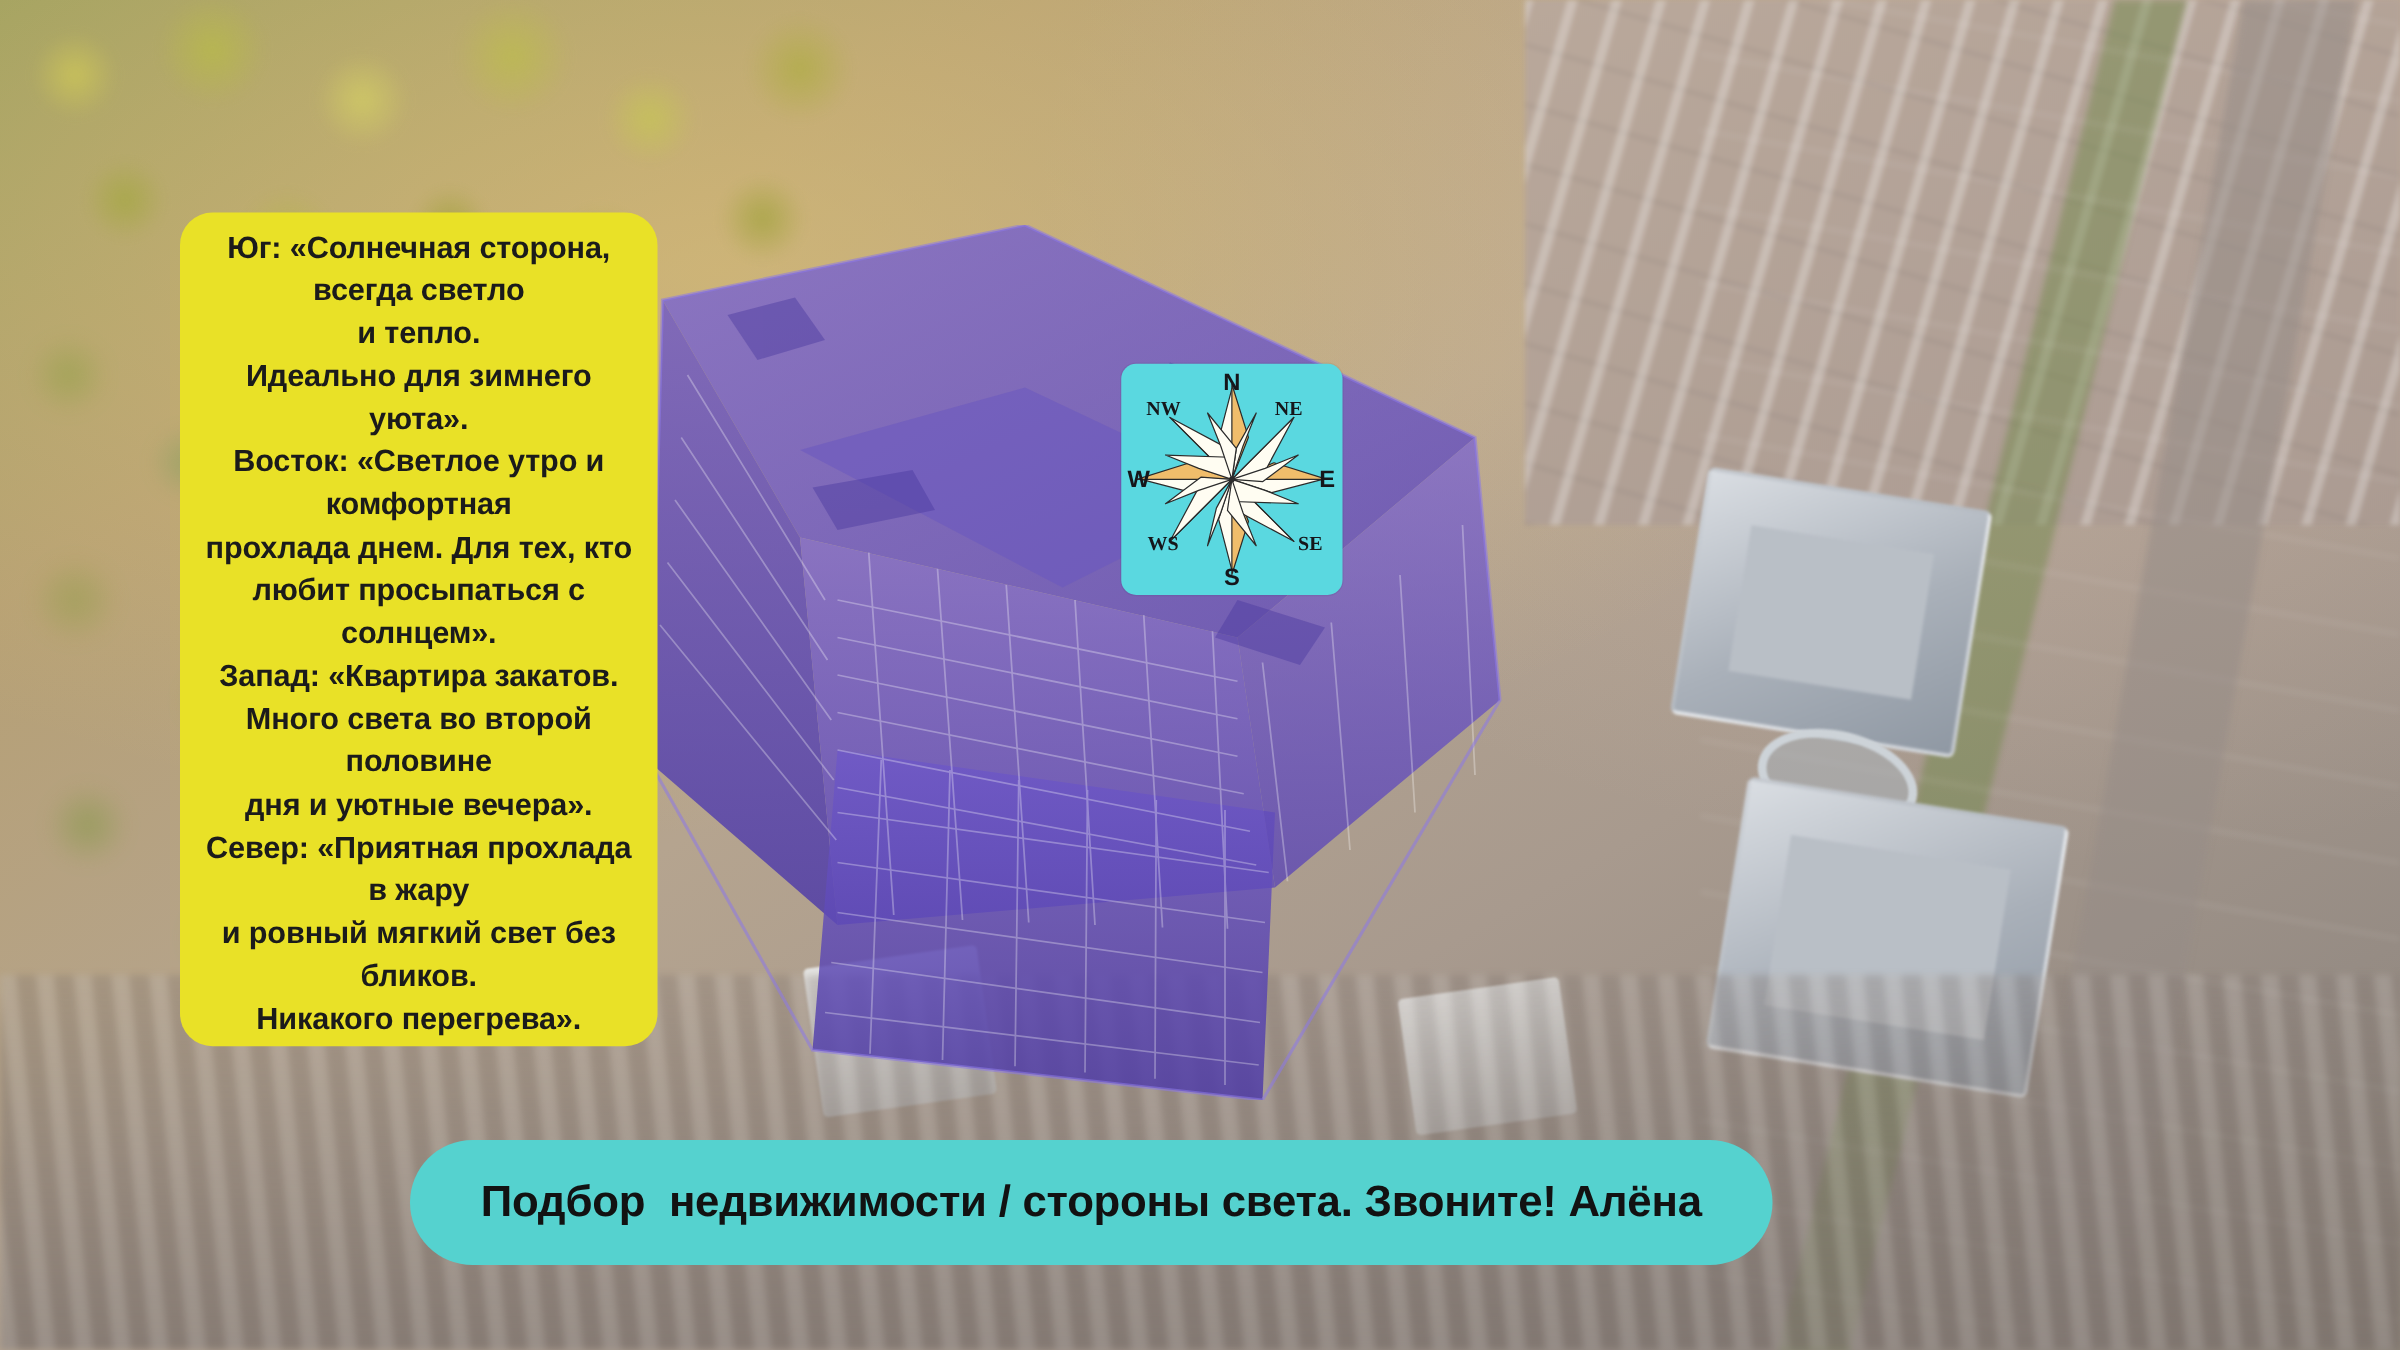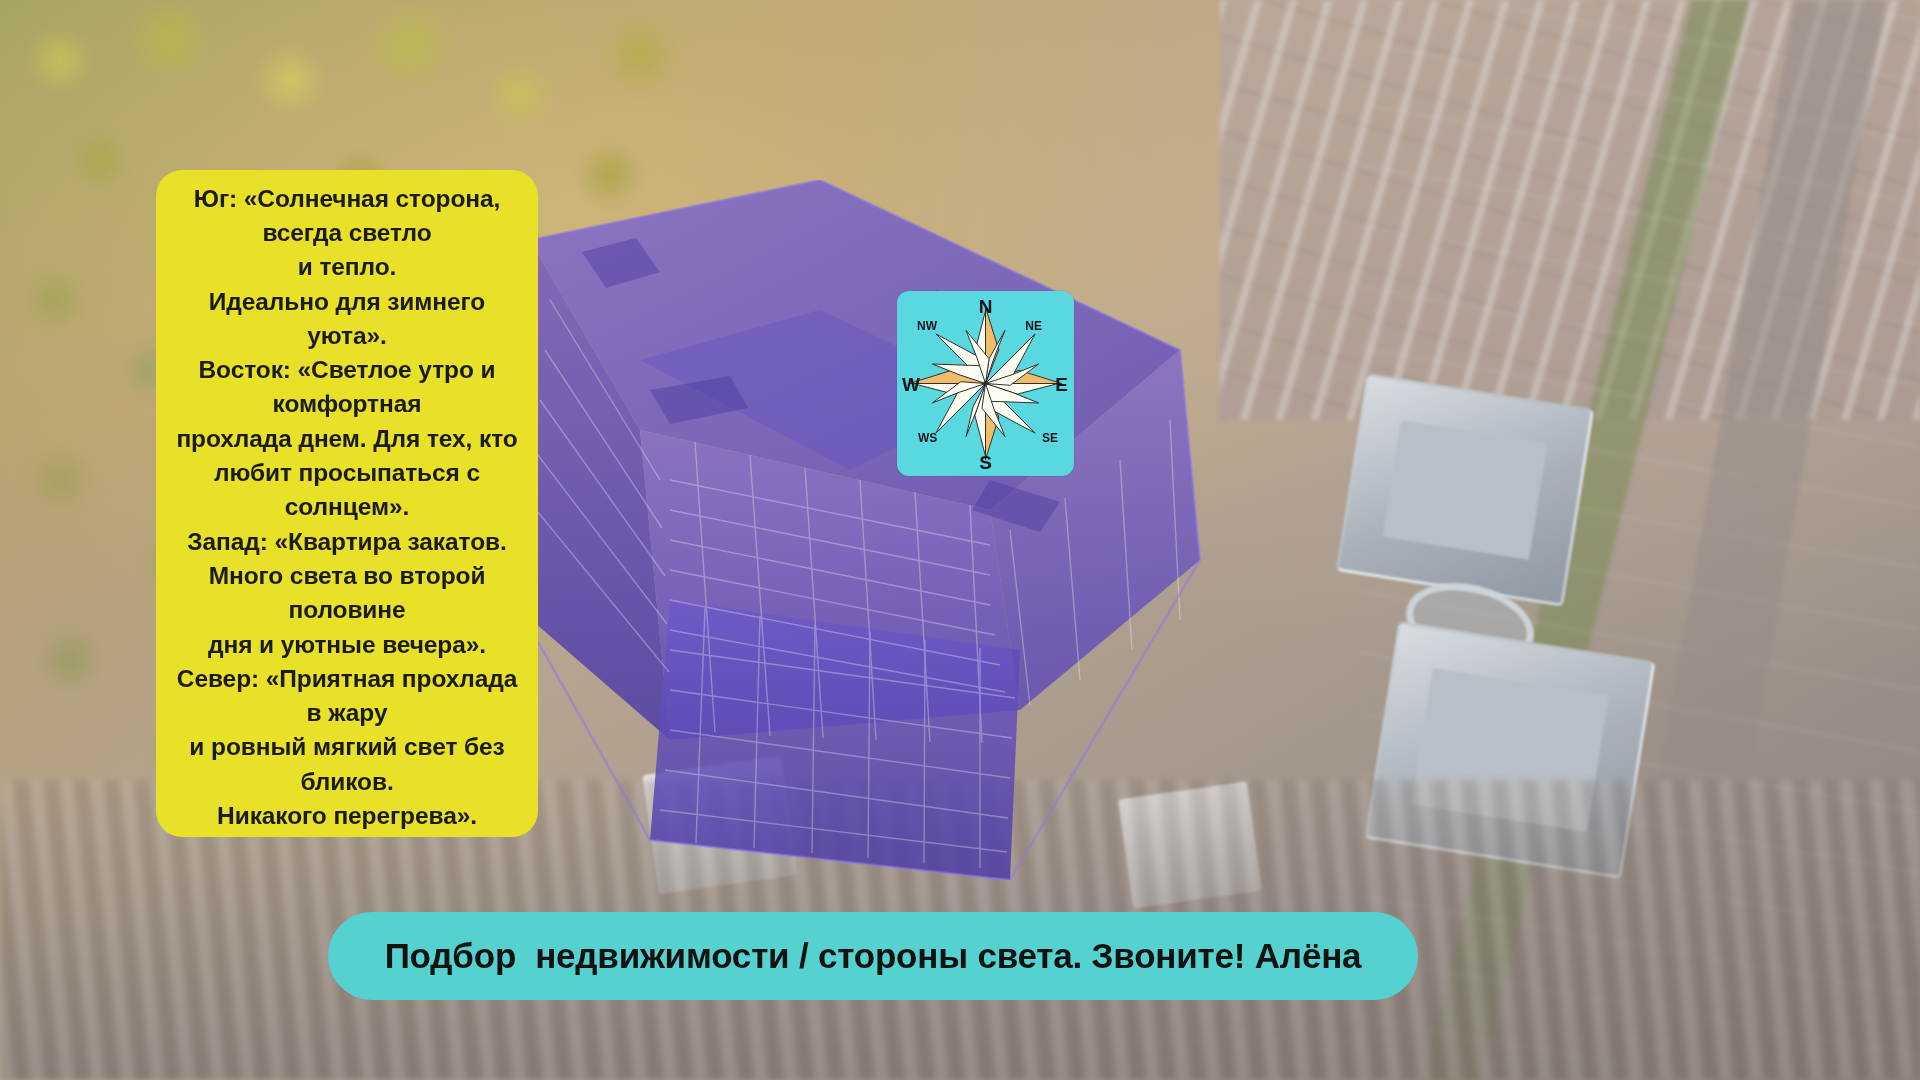--- a/index.html
+++ b/index.html
@@ -108,45 +108,45 @@
     position:absolute; left:897px; top:291px; width:177px; height:185px;
     background:#5ad8e0; border-radius:12px;
     box-shadow:0 0 0 1px rgba(0,0,0,.05);
   }
   #compass-card svg { position:absolute; inset:0; width:100%; height:100%; }
   .cdir {
     position:absolute; color:#15161a; font-weight:700;
     font-family:"Liberation Sans", sans-serif; line-height:1;
   }
   .cdir.card { font-size:19px; }
-  .cdir.inter { font-size:12px; }
+  .cdir.inter { font-size:16px;font-family:Liberation Serif, serif; }
   #c-n { left:50%; top:6px;  transform:translateX(-50%); }
   #c-s { left:50%; bottom:4px; transform:translateX(-50%); }
   #c-w { left:5px; top:50%; transform:translateY(-50%); }
   #c-e { right:6px; top:50%; transform:translateY(-50%); }
   #c-nw { left:20px; top:29px; }
   #c-ne { right:32px; top:29px; }
   #c-ws { left:21px; bottom:32px; }
   #c-se { right:16px; bottom:32px; }
 
   
   #info-panel {
     position:absolute; left:144px; top:170px; width:382px; height:667px;
     background:#e9e127; border-radius:26px;
     padding:18px 14px 10px;
-    display:flex; align-items:center; justify-content:center;margin-left:12px;
+    display:flex; align-items:center; justify-content:center;
   }
   #info-text {
     color:#1b1b1b; font-weight:700; font-size:24.5px; line-height:1.40;
     text-align:center; white-space:pre-line; letter-spacing:-.1px;
   }
 
   
   #cta-banner {
-    position:absolute; left:328px; top:912px; width:1090px; height:88px;
+    position:absolute; left:328px; top:912px; width:1090px; height:100px;
     background:#55d2cf; border-radius:50px;
     display:flex; align-items:center; justify-content:center;
   }
   #cta-text {
     color:#121212; font-weight:700; font-size:35px; letter-spacing:-.2px;
     white-space:pre;
   }
 </style>
 </head>
 <body>

